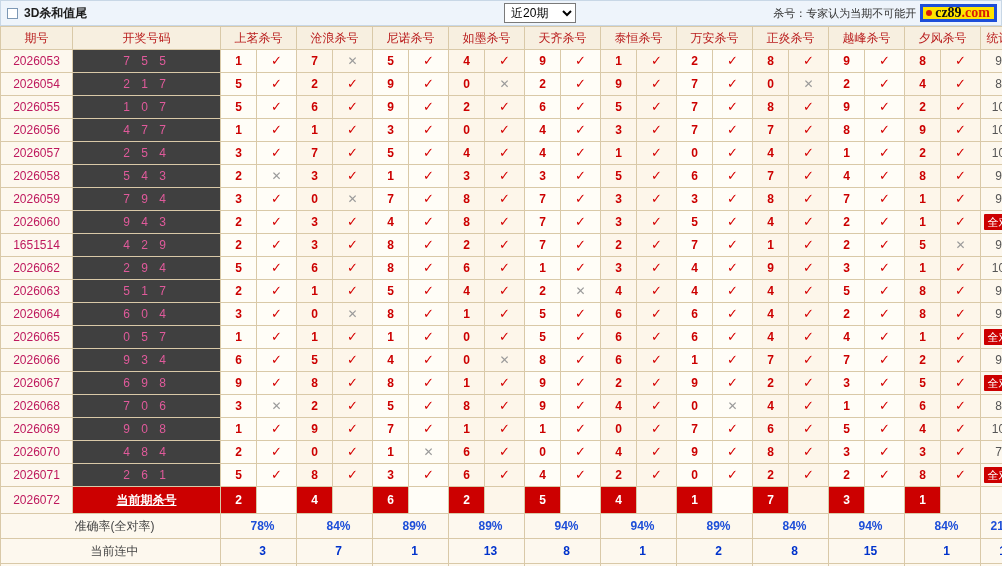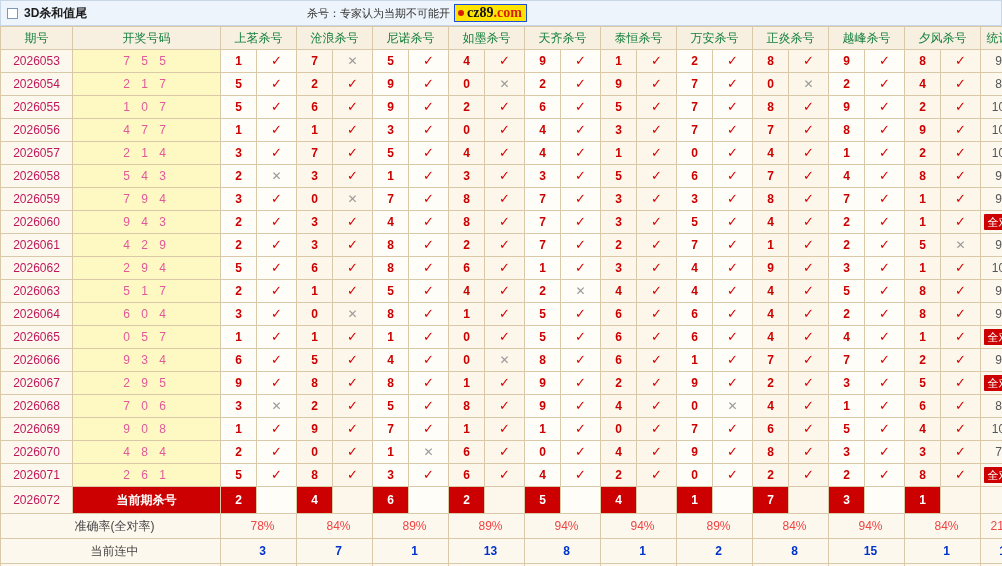--- a/index.html
+++ b/index.html
@@ -33,21 +33,21 @@
     font-size:12px;
     padding:1px 2px;
     border:1px solid #7a7a7a;
     background:#fff;
     width:72px;
   }
   .tb-right{display:flex;align-items:center;gap:4px;padding-right:4px;}
   .tb-note{font-size:11px;color:#333;white-space:nowrap;}
   .logo{
     background:#ffe400;
-    border:1px solid #1d4ed8;
+    border:3px solid #1d4ed8;
     display:flex;align-items:center;
     padding:1px 4px 1px 3px;
     height:18px;
     box-sizing:border-box;
   }
   .logo .dot{width:6px;height:6px;border-radius:50%;background:#d81e06;margin-right:3px;}
   .logo .txt{font-family:"Liberation Serif",serif;font-weight:bold;font-size:14px;color:#111;letter-spacing:0px;}
   .logo .txt .red{color:#d81e06;}
 
   
@@ -61,32 +61,32 @@
     font-size:12px;
     text-align:center;
     padding:0;
     height:22px;
     line-height:22px;
     overflow:hidden;
     white-space:nowrap;
   }
   thead th{
     background:#f7efe0;
-    color:#15803d;
+    color:#b91c1c;
     font-weight:normal;
     height:26px;line-height:26px;
     border-color:#d9c9a8;
   }
   td.period{
     color:#be185d;
     background:#fdf8ee;
     font-size:11px;
   }
   td.draw{
-    background:#fef9c3;
+    background:#404040;
     color:#e05a9b;
     letter-spacing:4px;
     font-size:12px;
   }
   td.num{
     color:#cc0000;
     font-weight:bold;
     background:#fffdf7;
   }
   td.num.alt{background:#fdf6ea;}
@@ -100,43 +100,51 @@
     background:#cc0000;color:#fff;
     font-size:11px;
     padding:1px 4px;
     line-height:14px;
     border-radius:1px;
   }
 
   
   tr.current td{height:26px;line-height:26px;}
   td.cur-label{
-    background:#cc0000;color:#fff;font-weight:bold;font-size:13px;
+    background:#cc0000;color:#fff;font-weight:bold;font-size:13px;text-decoration:underline;
   }
   td.cur-num{
     background:#cc0000;color:#fff;font-weight:bold;font-size:13px;
   }
   td.cur-blank{background:#fffdf7;}
   td.cur-blank.alt{background:#fdf6ea;}
 
   
   tr.foot td{height:24px;line-height:24px;background:#fdf8ee;padding-left:8px;}
   td.foot-label{color:#444;font-size:12px;background:#fdf8ee;}
-  td.rate{color:#ef4444;font-weight:normal;font-size:13px;margin-left:43px;}
+  td.rate{color:#1d4ed8;font-weight:bold;font-size:13px;margin-left:43px;}
   td.blue{color:#0033cc;font-weight:bold;font-size:12px;}
 </style>
 </head>
 <body>
 
 <div class="wrap">
 
   <div class="topbar">
     <div class="tb-left">
       <span class="sq"></span>
       <span class="tb-title">3D杀和值尾</span>
+    </div>
+    <div class="tb-center">
+      <select class="period">
+        <option>近20期</option>
+        <option>近30期</option>
+        <option>近50期</option>
+        <option>近100期</option>
+      </select>
     </div>
     <div class="tb-right">
       <span class="tb-note">杀号：专家认为当期不可能开</span>
       <span class="logo">
         <span class="dot"></span>
         <span class="txt"><span>cz89</span><span class="red">.com</span></span>
       </span>
     </div>
   </div>
 
@@ -279,21 +287,21 @@
           <td class="num alt">7</td>
           <td class="mark alt"><span class="tick">✓</span></td>
           <td class="num">8</td>
           <td class="mark"><span class="tick">✓</span></td>
           <td class="num alt">9</td>
           <td class="mark alt"><span class="tick">✓</span></td>
           <td class="stat">10</td>
         </tr>
         <tr>
           <td class="period">2026057</td>
-          <td class="draw">2 1 4</td>
+          <td class="draw">2 5 4</td>
           <td class="num">3</td>
           <td class="mark"><span class="tick">✓</span></td>
           <td class="num alt">7</td>
           <td class="mark alt"><span class="tick">✓</span></td>
           <td class="num">5</td>
           <td class="mark"><span class="tick">✓</span></td>
           <td class="num alt">4</td>
           <td class="mark alt"><span class="tick">✓</span></td>
           <td class="num">4</td>
           <td class="mark"><span class="tick">✓</span></td>
@@ -378,21 +386,21 @@
           <td class="mark"><span class="tick">✓</span></td>
           <td class="num alt">4</td>
           <td class="mark alt"><span class="tick">✓</span></td>
           <td class="num">2</td>
           <td class="mark"><span class="tick">✓</span></td>
           <td class="num alt">1</td>
           <td class="mark alt"><span class="tick">✓</span></td>
           <td class="stat"><span class="badge-all">全对</span></td>
         </tr>
         <tr>
-          <td class="period">2026061</td>
+          <td class="period">1651514</td>
           <td class="draw">4 2 9</td>
           <td class="num">2</td>
           <td class="mark"><span class="tick">✓</span></td>
           <td class="num alt">3</td>
           <td class="mark alt"><span class="tick">✓</span></td>
           <td class="num">8</td>
           <td class="mark"><span class="tick">✓</span></td>
           <td class="num alt">2</td>
           <td class="mark alt"><span class="tick">✓</span></td>
           <td class="num">7</td>
@@ -529,21 +537,21 @@
           <td class="num alt">7</td>
           <td class="mark alt"><span class="tick">✓</span></td>
           <td class="num">7</td>
           <td class="mark"><span class="tick">✓</span></td>
           <td class="num alt">2</td>
           <td class="mark alt"><span class="tick">✓</span></td>
           <td class="stat">9</td>
         </tr>
         <tr>
           <td class="period">2026067</td>
-          <td class="draw">2 9 5</td>
+          <td class="draw">6 9 8</td>
           <td class="num">9</td>
           <td class="mark"><span class="tick">✓</span></td>
           <td class="num alt">8</td>
           <td class="mark alt"><span class="tick">✓</span></td>
           <td class="num">8</td>
           <td class="mark"><span class="tick">✓</span></td>
           <td class="num alt">1</td>
           <td class="mark alt"><span class="tick">✓</span></td>
           <td class="num">9</td>
           <td class="mark"><span class="tick">✓</span></td>

